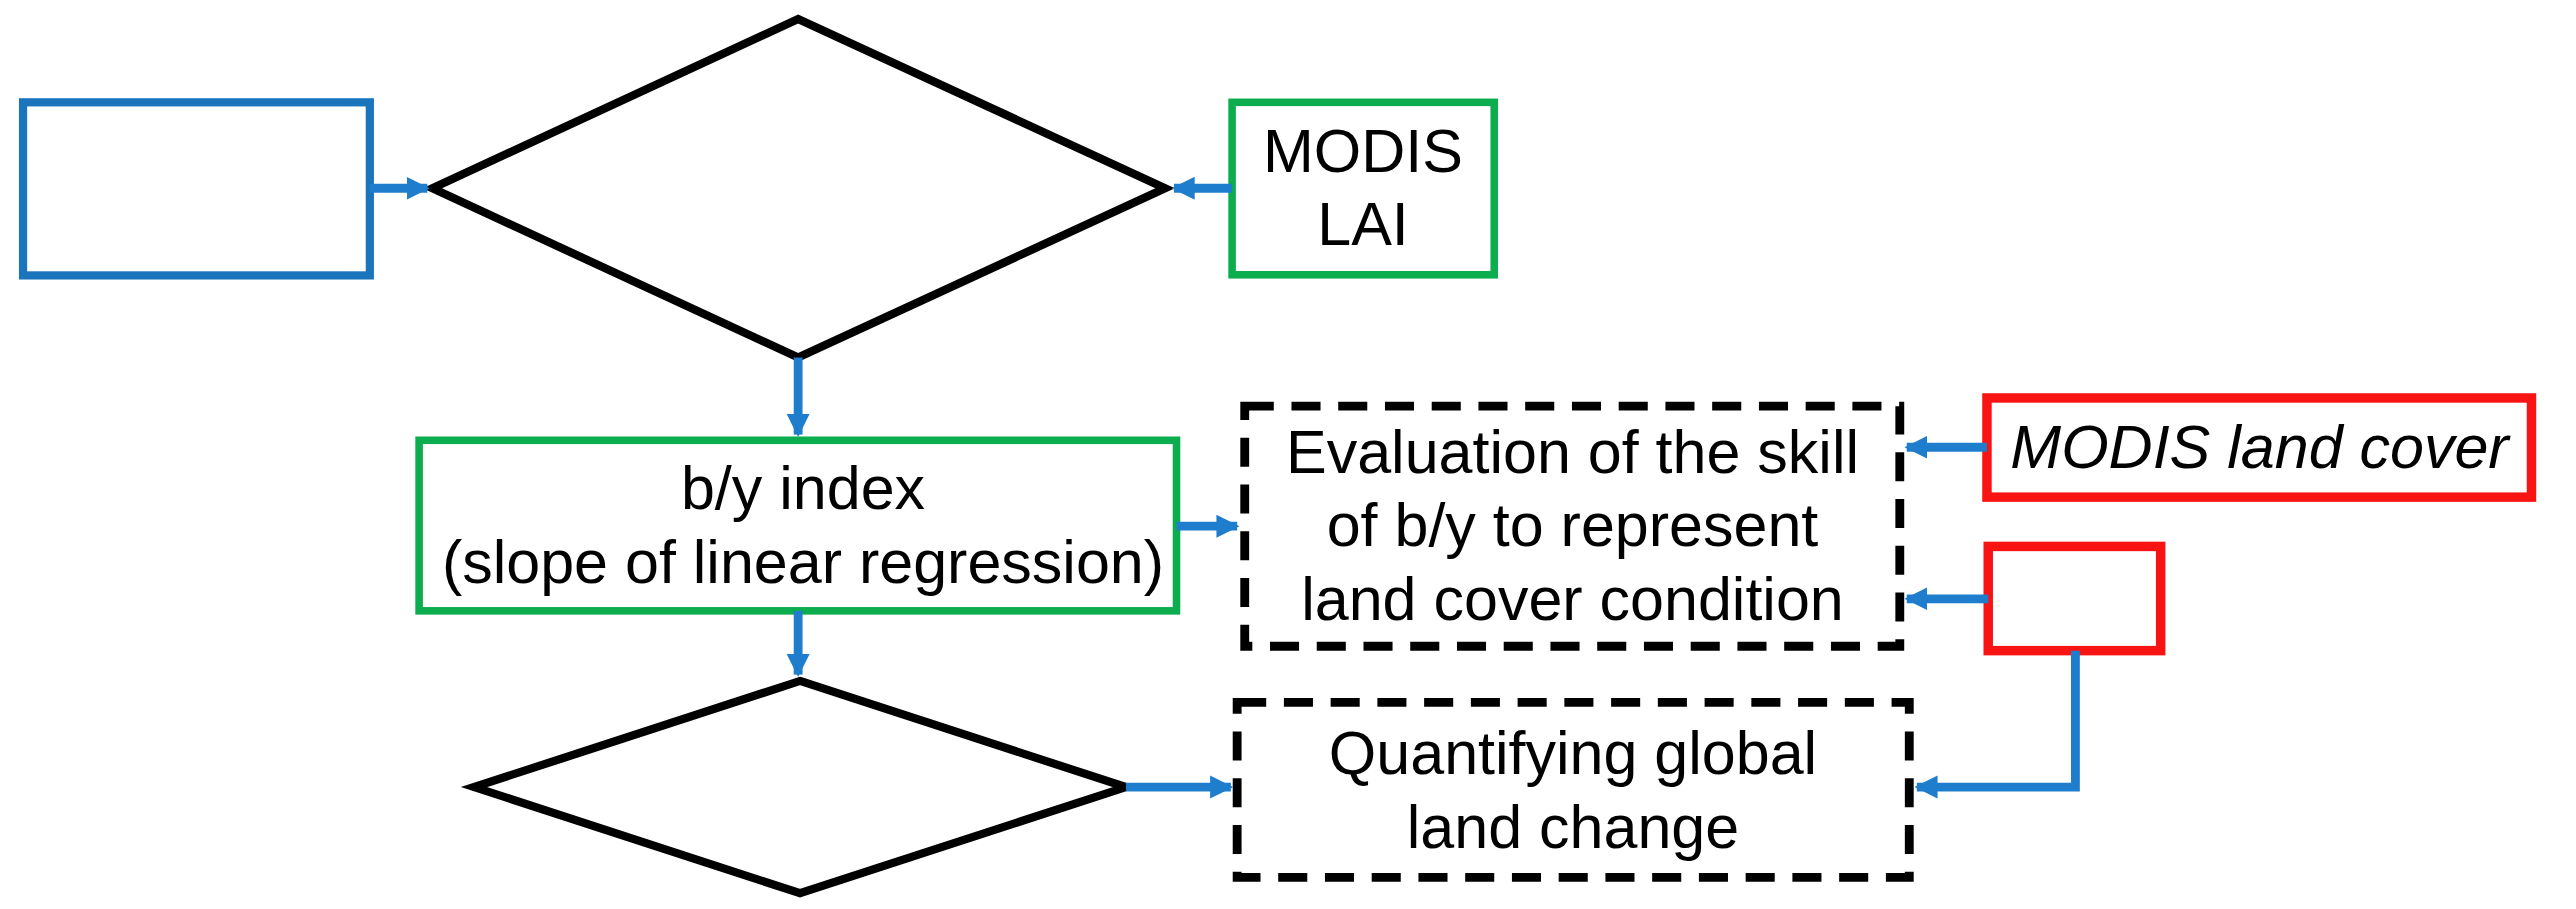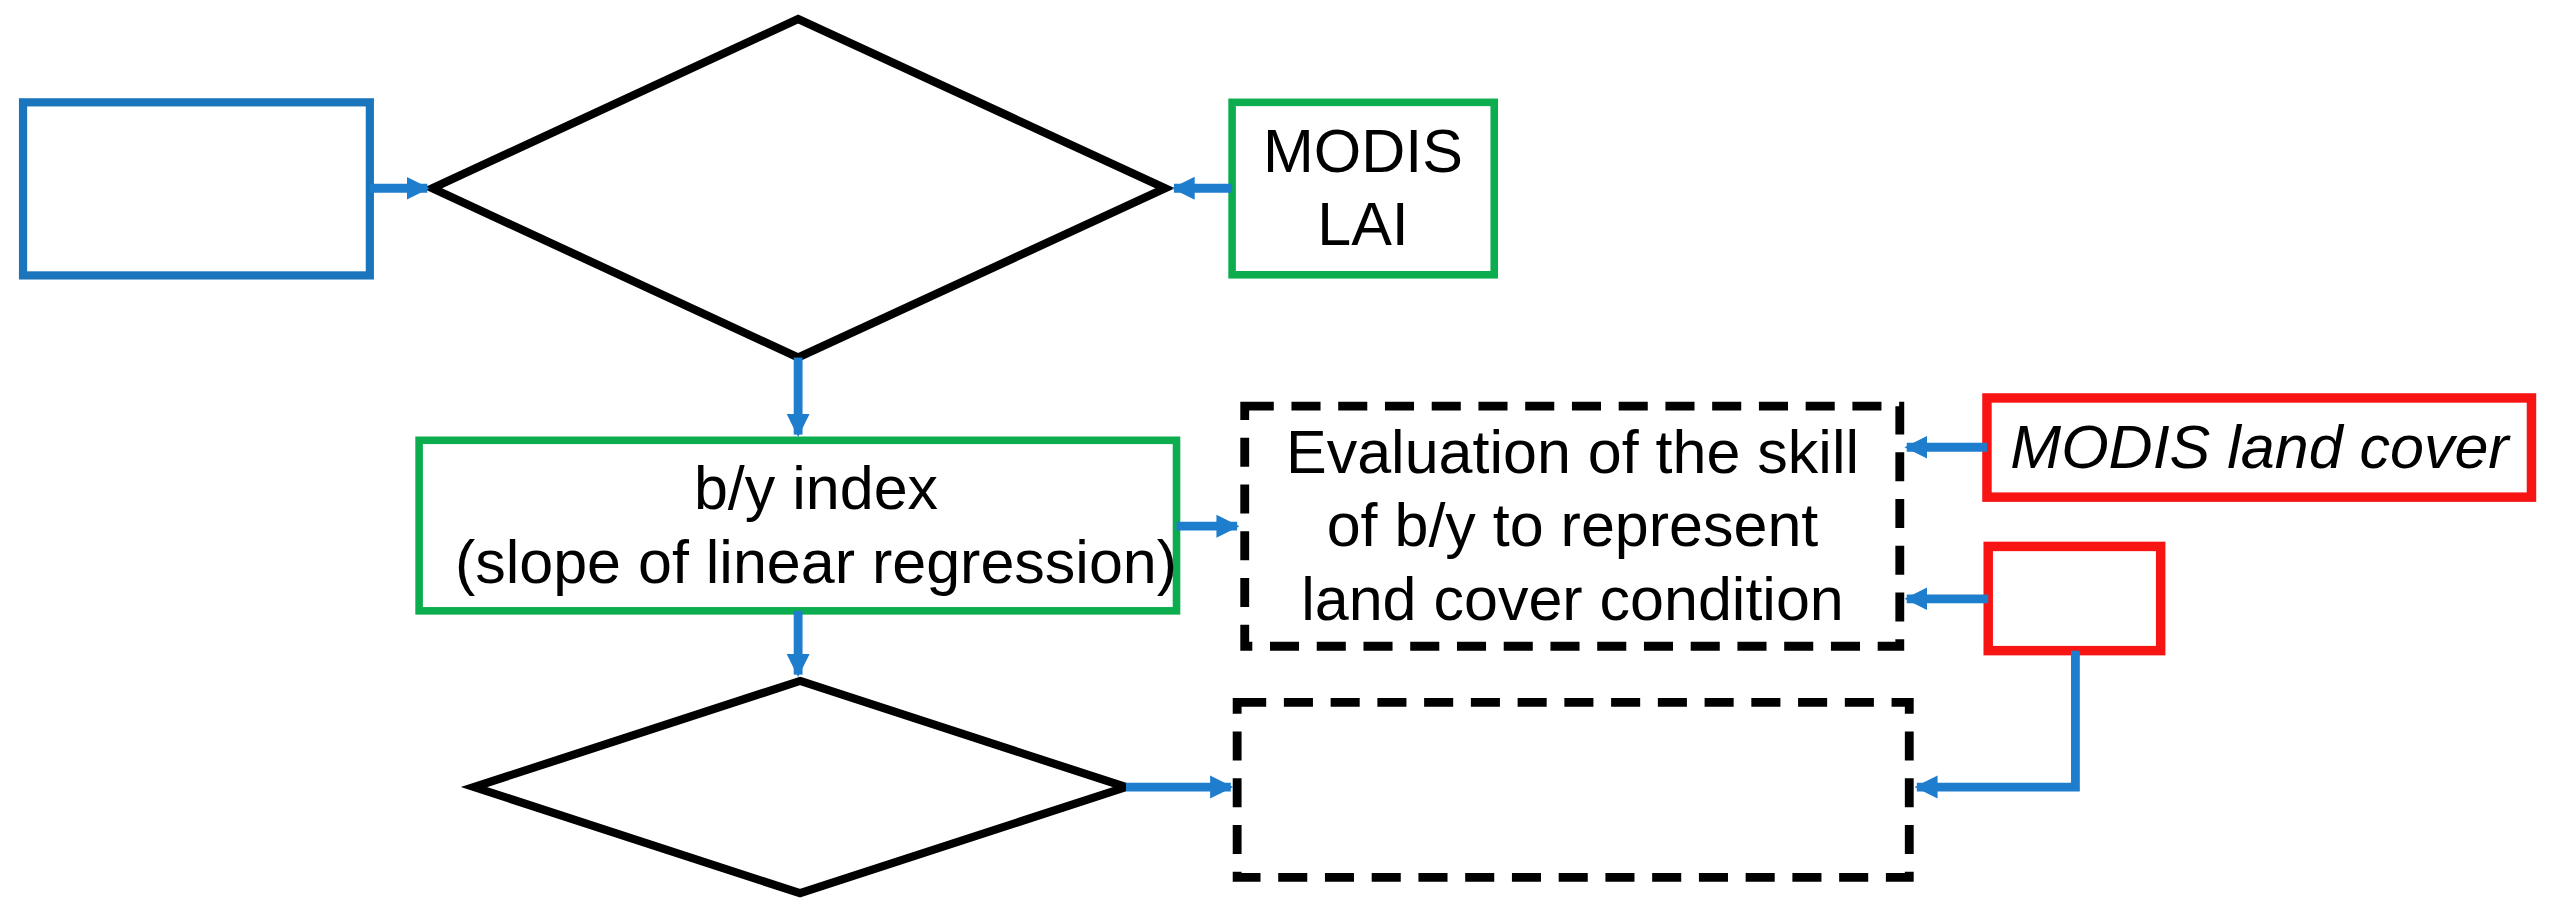--- a/index.html
+++ b/index.html
@@ -64,26 +64,28 @@
     <path d="M 3147 948 L 3018 948" stroke="#1E7DCC" stroke-width="14" fill="none" marker-end="url(#arrowhead)"></path>
     <path d="M 1782 1246 L 1948 1246" stroke="#1E7DCC" stroke-width="14" fill="none" marker-end="url(#arrowhead)"></path>
     <path d="M 3285 1030 L 3285 1246 L 3034 1246" stroke="#1E7DCC" stroke-width="14" fill="none" stroke-linejoin="miter" marker-end="url(#arrowhead)"></path>
   </svg>
 
 
 
   <div class="node-label" style="left:1232px; top:102px; width:262px; height:172px;">MODIS
 LAI</div>
 
-  <div class="node-label" style="left:437px; top:440px; width:758px; height:171px;">b/y index
+  <div class="node-label" style="left:424px; top:440px; width:758px; height:171px;">b/y index
 (slope of linear regression)</div>
 
   <div class="node-label" style="left:1245px; top:406px; width:655px; height:240px;">Evaluation of the skill
 of b/y to represent
 land cover condition</div>
 
   <div class="node-label" style="left:1987px; top:398px; width:545px; height:99px;font-style:italic;">MODIS land cover</div>
 
 
 
+  <div class="node-label" style="left:1237px; top:703px; width:672px; height:175px;">Quantifying global
+land change</div>
 
 </div>
 
 
 </body></html>

